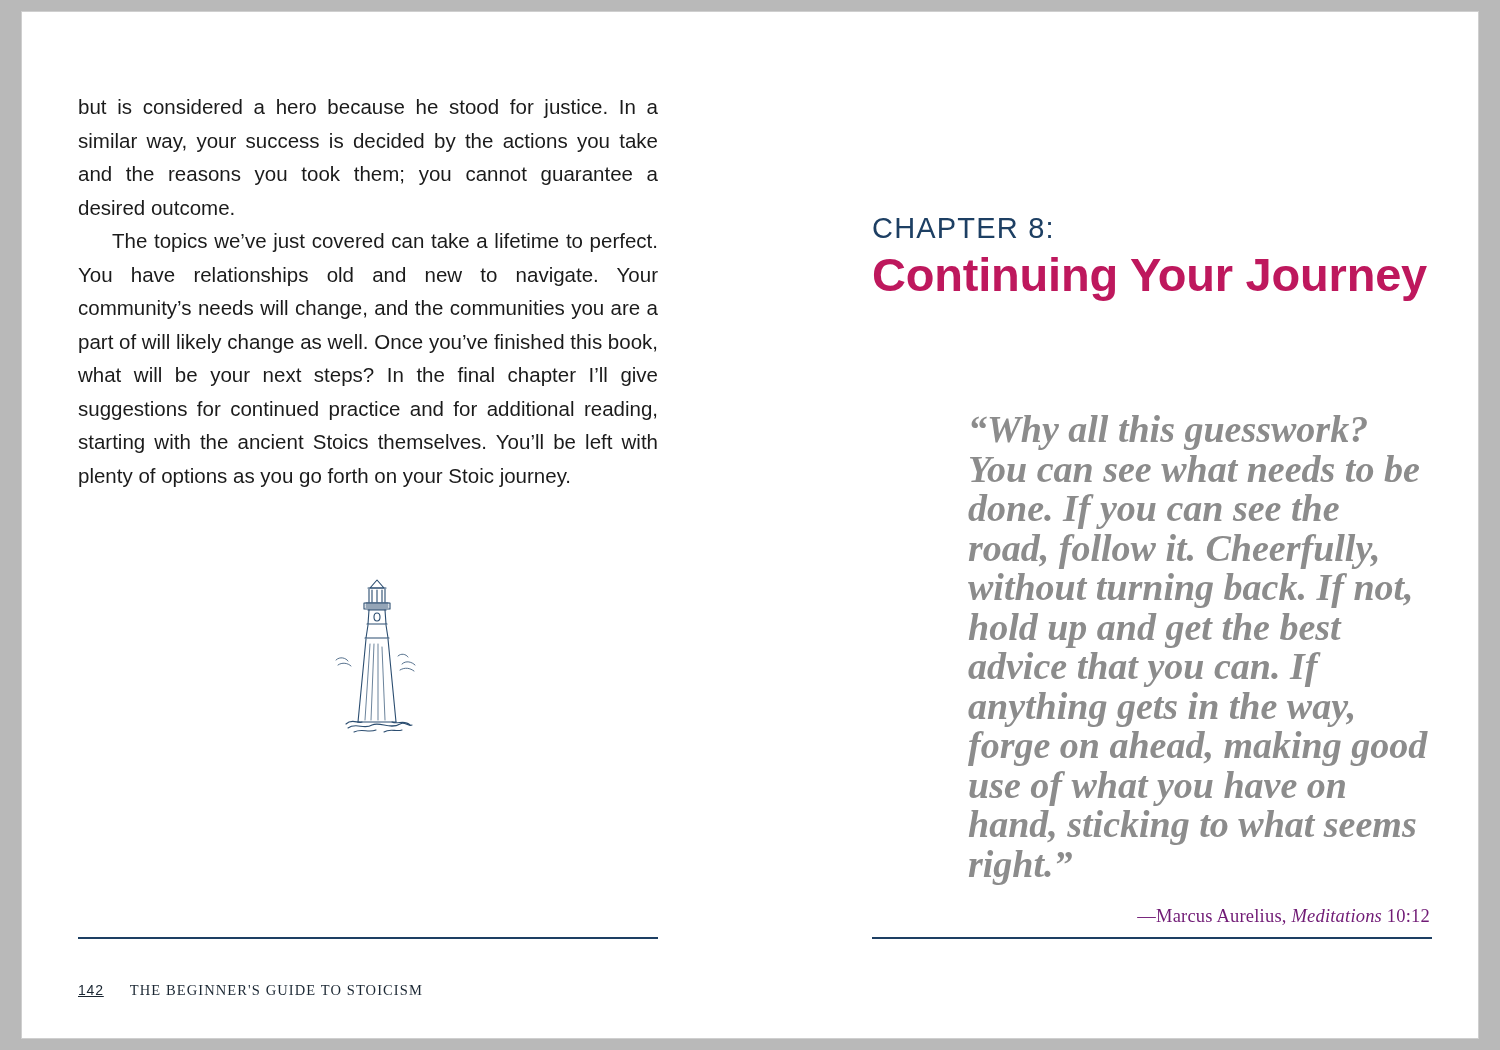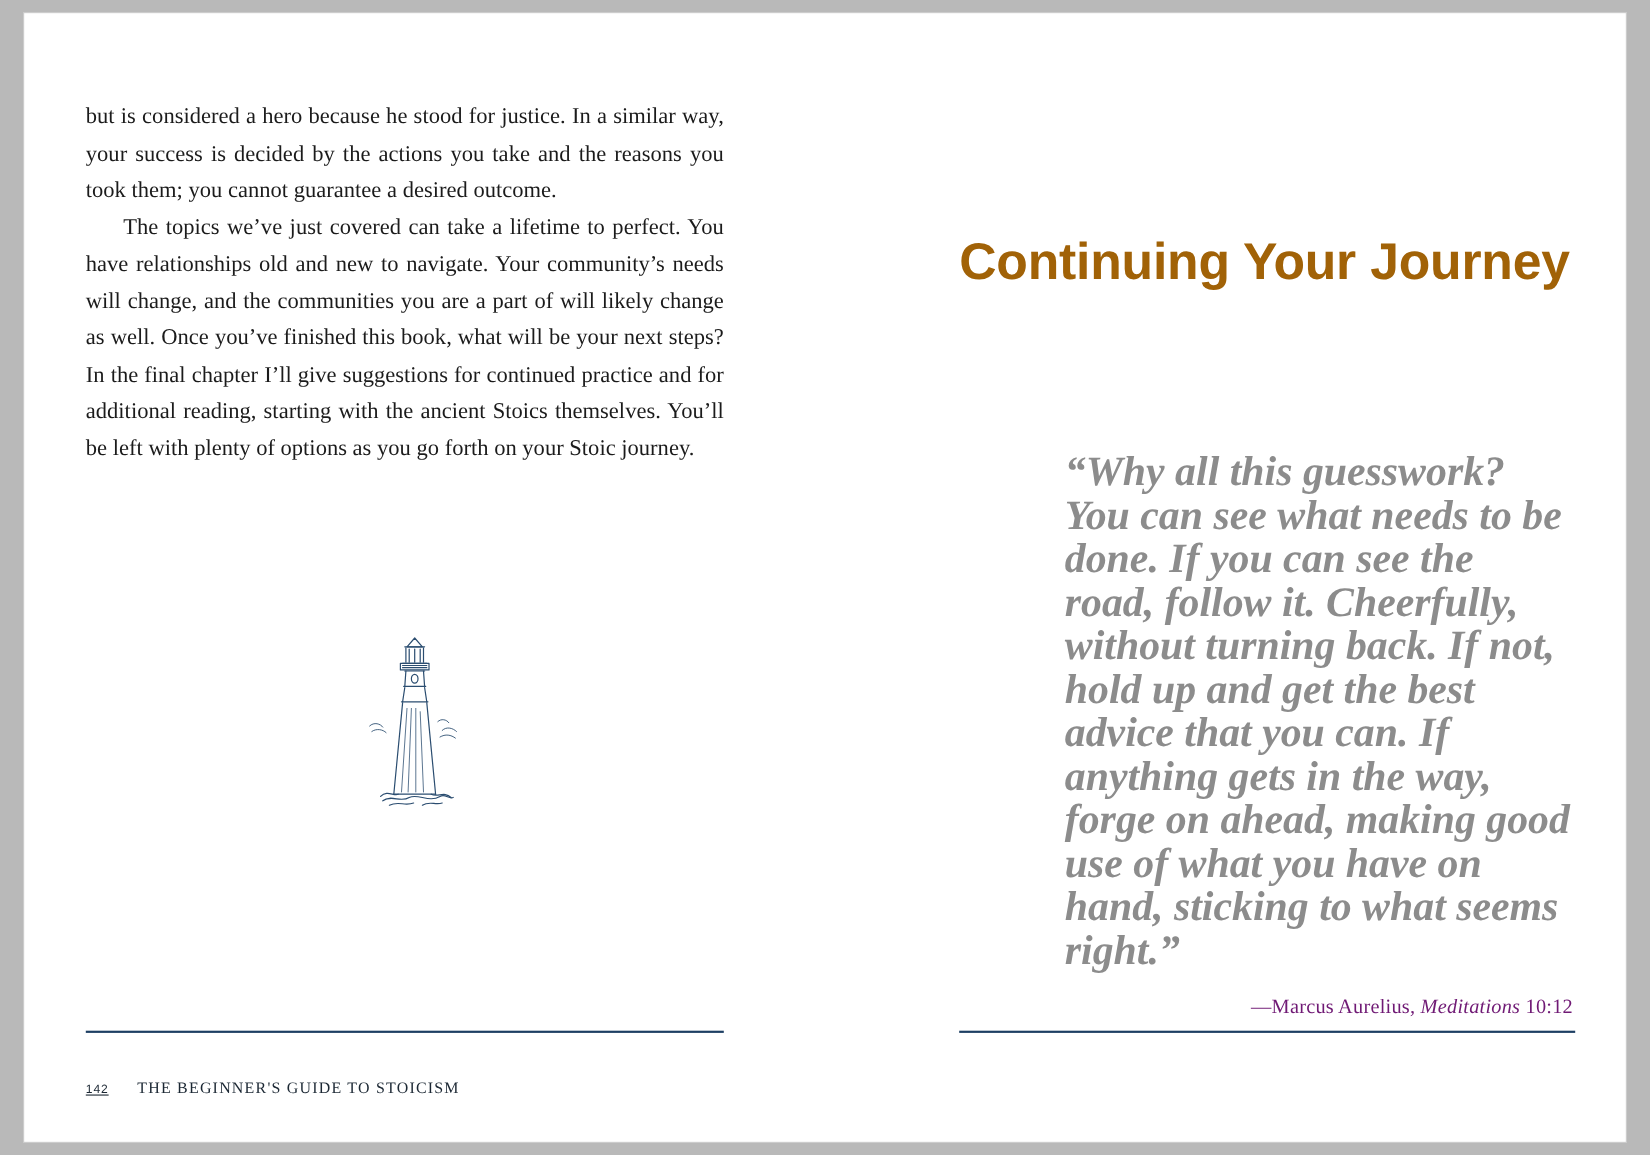--- a/index.html
+++ b/index.html
@@ -39,21 +39,21 @@
 
   
   .body-col {
     position: absolute;
     left: 56px;
     top: 78px;
     width: 580px;
   }
   .body-col p {
     margin: 0;
-    font-family: Liberation Serif, serif;
+    font-family: Liberation Sans, sans-serif;
     font-size: 20.5px;
     line-height: 33.5px;
     color: #1b1b1b;
     text-align: justify;
     -webkit-hyphens: none;
     hyphens: none;
   }
   .body-col p.indent {
     text-indent: 34px;
   }
@@ -80,21 +80,21 @@
     letter-spacing: 1.2px;
     color: #1d3f63;
     font-weight: 400;
     margin: 0 0 4px 0;
   }
   .chapter-title {
     font-family: "Liberation Sans", sans-serif;
     font-size: 47px;
     line-height: 51px;
     font-weight: bold;
-    color: #a16207;
+    color: #be185d;
     margin: 0;
     letter-spacing: -0.2px;
   }
 
   .quote-block {
     position: absolute;
     left: 218px;
     top: 398px;
     width: 462px;
   }
@@ -141,21 +141,21 @@
     font-family: "Liberation Sans", sans-serif;
     font-size: 14.5px;
     letter-spacing: 1.1px;
     color: #1b2733;
     display: flex;
     gap: 26px;
     align-items: baseline;
   }
   .footer-line.left { left: 56px; }
   .folio {
-    font-size: 11px;
+    font-size: 14px;
     letter-spacing: 0.8px;
     text-decoration: underline;
   }
   .running-head {
     text-transform: uppercase;
     font-family: Liberation Serif, serif;
   }
 </style>
 </head>
 <body>
@@ -217,20 +217,21 @@
     <div class="footer-rule left"></div>
     <div class="footer-line left">
       <span class="folio">142</span>
       <span class="running-head">THE BEGINNER'S GUIDE TO STOICISM</span>
     </div>
   </div>
 
   <div class="page page-right">
 
     <div class="chapter-block">
+      <div class="chapter-eyebrow">CHAPTER 8:</div>
       <h1 class="chapter-title">Continuing Your Journey</h1>
     </div>
 
     <div class="quote-block">
       <p class="quote-text">“Why all this guesswork? You can see what needs to be done. If you can see the road, follow it. Cheerfully, without turning back. If not, hold up and get the best advice that you can. If anything gets in the way, forge on ahead, making good use of what you have on hand, sticking to what seems right.”</p>
       <p class="quote-attrib"><span>—Marcus Aurelius, </span><span class="work">Meditations</span><span> 10:12</span></p>
     </div>
 
     <div class="footer-rule right"></div>
 

